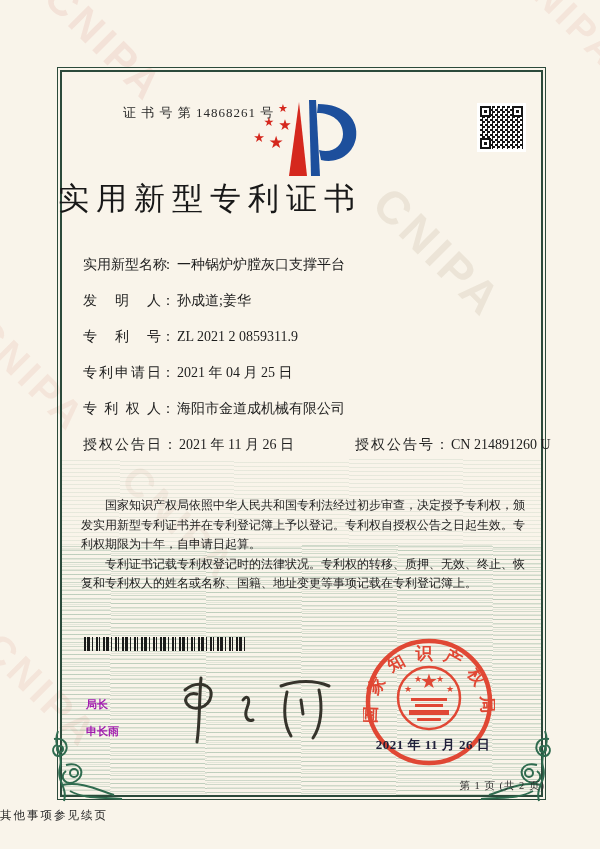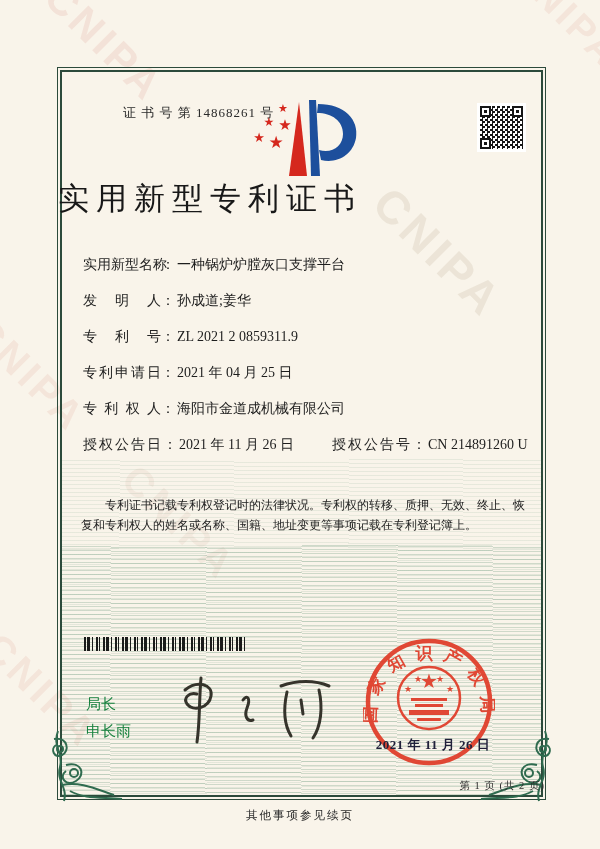--- a/index.html
+++ b/index.html
@@ -67,56 +67,56 @@
   .title{
     position:absolute;left:0;top:110px;width:100%;text-align:left;
     font-size:31px;font-weight:normal;letter-spacing:7px;color:#181818;margin:0;
   }
 
   .fields{position:absolute;left:25px;top:188px;width:440px;font-size:14px;}
   .frow{height:20px;margin-bottom:16px;white-space:nowrap;}
   .flabel{display:inline-block;width:78px;text-align:justify;text-align-last:justify;color:#242424;vertical-align:top;}
   .fcolon{color:#242424;}
   .fvalue{color:#1d1d1d;margin-left:2px;}
-  .grant-row{display:flex;gap:38px;height:20px;white-space:nowrap;}
+  .grant-row{display:flex;gap:61px;height:20px;white-space:nowrap;}
   .glabel{letter-spacing:2px;color:#242424;}
 
   .body-text{
     position:absolute;left:23px;top:428px;width:444px;
     font-size:12px;line-height:19.5px;color:#222;text-align:justify;
   }
   .body-text p{margin:0;text-indent:2em;}
 
   .barcode{
     position:absolute;left:26px;top:569px;width:164px;height:14px;
     background:repeating-linear-gradient(90deg,
       #1b1b1b 0 2px, transparent 2px 3px,
       #1b1b1b 3px 6px, transparent 6px 8px,
       #1b1b1b 8px 9px,  transparent 9px 12px,
       #1b1b1b 12px 14px, transparent 14px 15px,
       #1b1b1b 15px 16px, transparent 16px 19px);
   }
 
-  .commissioner{position:absolute;left:28px;top:623px;font-size:15px;line-height:27px;color:#15803d;}
+  .commissioner{position:absolute;left:28px;top:623px;font-size:11px;line-height:27px;color:#a21caf;font-weight:bold;}
   .signature{position:absolute;left:105px;top:602px;width:180px;height:80px;}
 
   .seal{position:absolute;left:305px;top:568px;width:132px;height:132px;opacity:0.93;}
   .seal-date{
     position:absolute;left:300px;top:668px;width:150px;text-align:center;
     font-size:13px;color:#20203a;letter-spacing:0.5px;font-weight:bold;
   }
 
   .pageinfo{position:absolute;left:0;top:711px;width:100%;text-align:right;font-size:10.5px;color:#2b2b2b;letter-spacing:1px;}
 
   .ornament{position:absolute;pointer-events:none;}
   .orn-bl{left:-14px;bottom:-6px;}
   .orn-br{right:-14px;bottom:-6px;transform:scaleX(-1);}
 
   .footer-note{
-    position:absolute;left:0;top:808px;width:100%;text-align:center;
+    position:absolute;left:0;top:808px;width:100%;text-align:left;
     font-size:11.5px;color:#2b2b2b;letter-spacing:2px;
   }
 </style>
 </head>
 <body>
 
 <div class="page">
 
   <div class="wm wm1">CNIPA</div>
   <div class="wm wm2">CNIPA</div>
@@ -200,20 +200,21 @@
         <span>
           <span class="glabel">授权公告日</span><span class="fcolon">：</span><span class="fvalue">2021 年 11 月 26 日</span>
         </span>
         <span>
           <span class="glabel">授权公告号</span><span class="fcolon">：</span><span class="fvalue">CN 214891260 U</span>
         </span>
       </div>
     </div>
 
     <div class="body-text">
+      <p>国家知识产权局依照中华人民共和国专利法经过初步审查，决定授予专利权，颁发实用新型专利证书并在专利登记簿上予以登记。专利权自授权公告之日起生效。专利权期限为十年，自申请日起算。</p>
       <p>专利证书记载专利权登记时的法律状况。专利权的转移、质押、无效、终止、恢复和专利权人的姓名或名称、国籍、地址变更等事项记载在专利登记簿上。</p>
     </div>
 
     <div class="barcode"></div>
 
     <div class="commissioner">
       <div>局长</div>
       <div>申长雨</div>
     </div>
 

